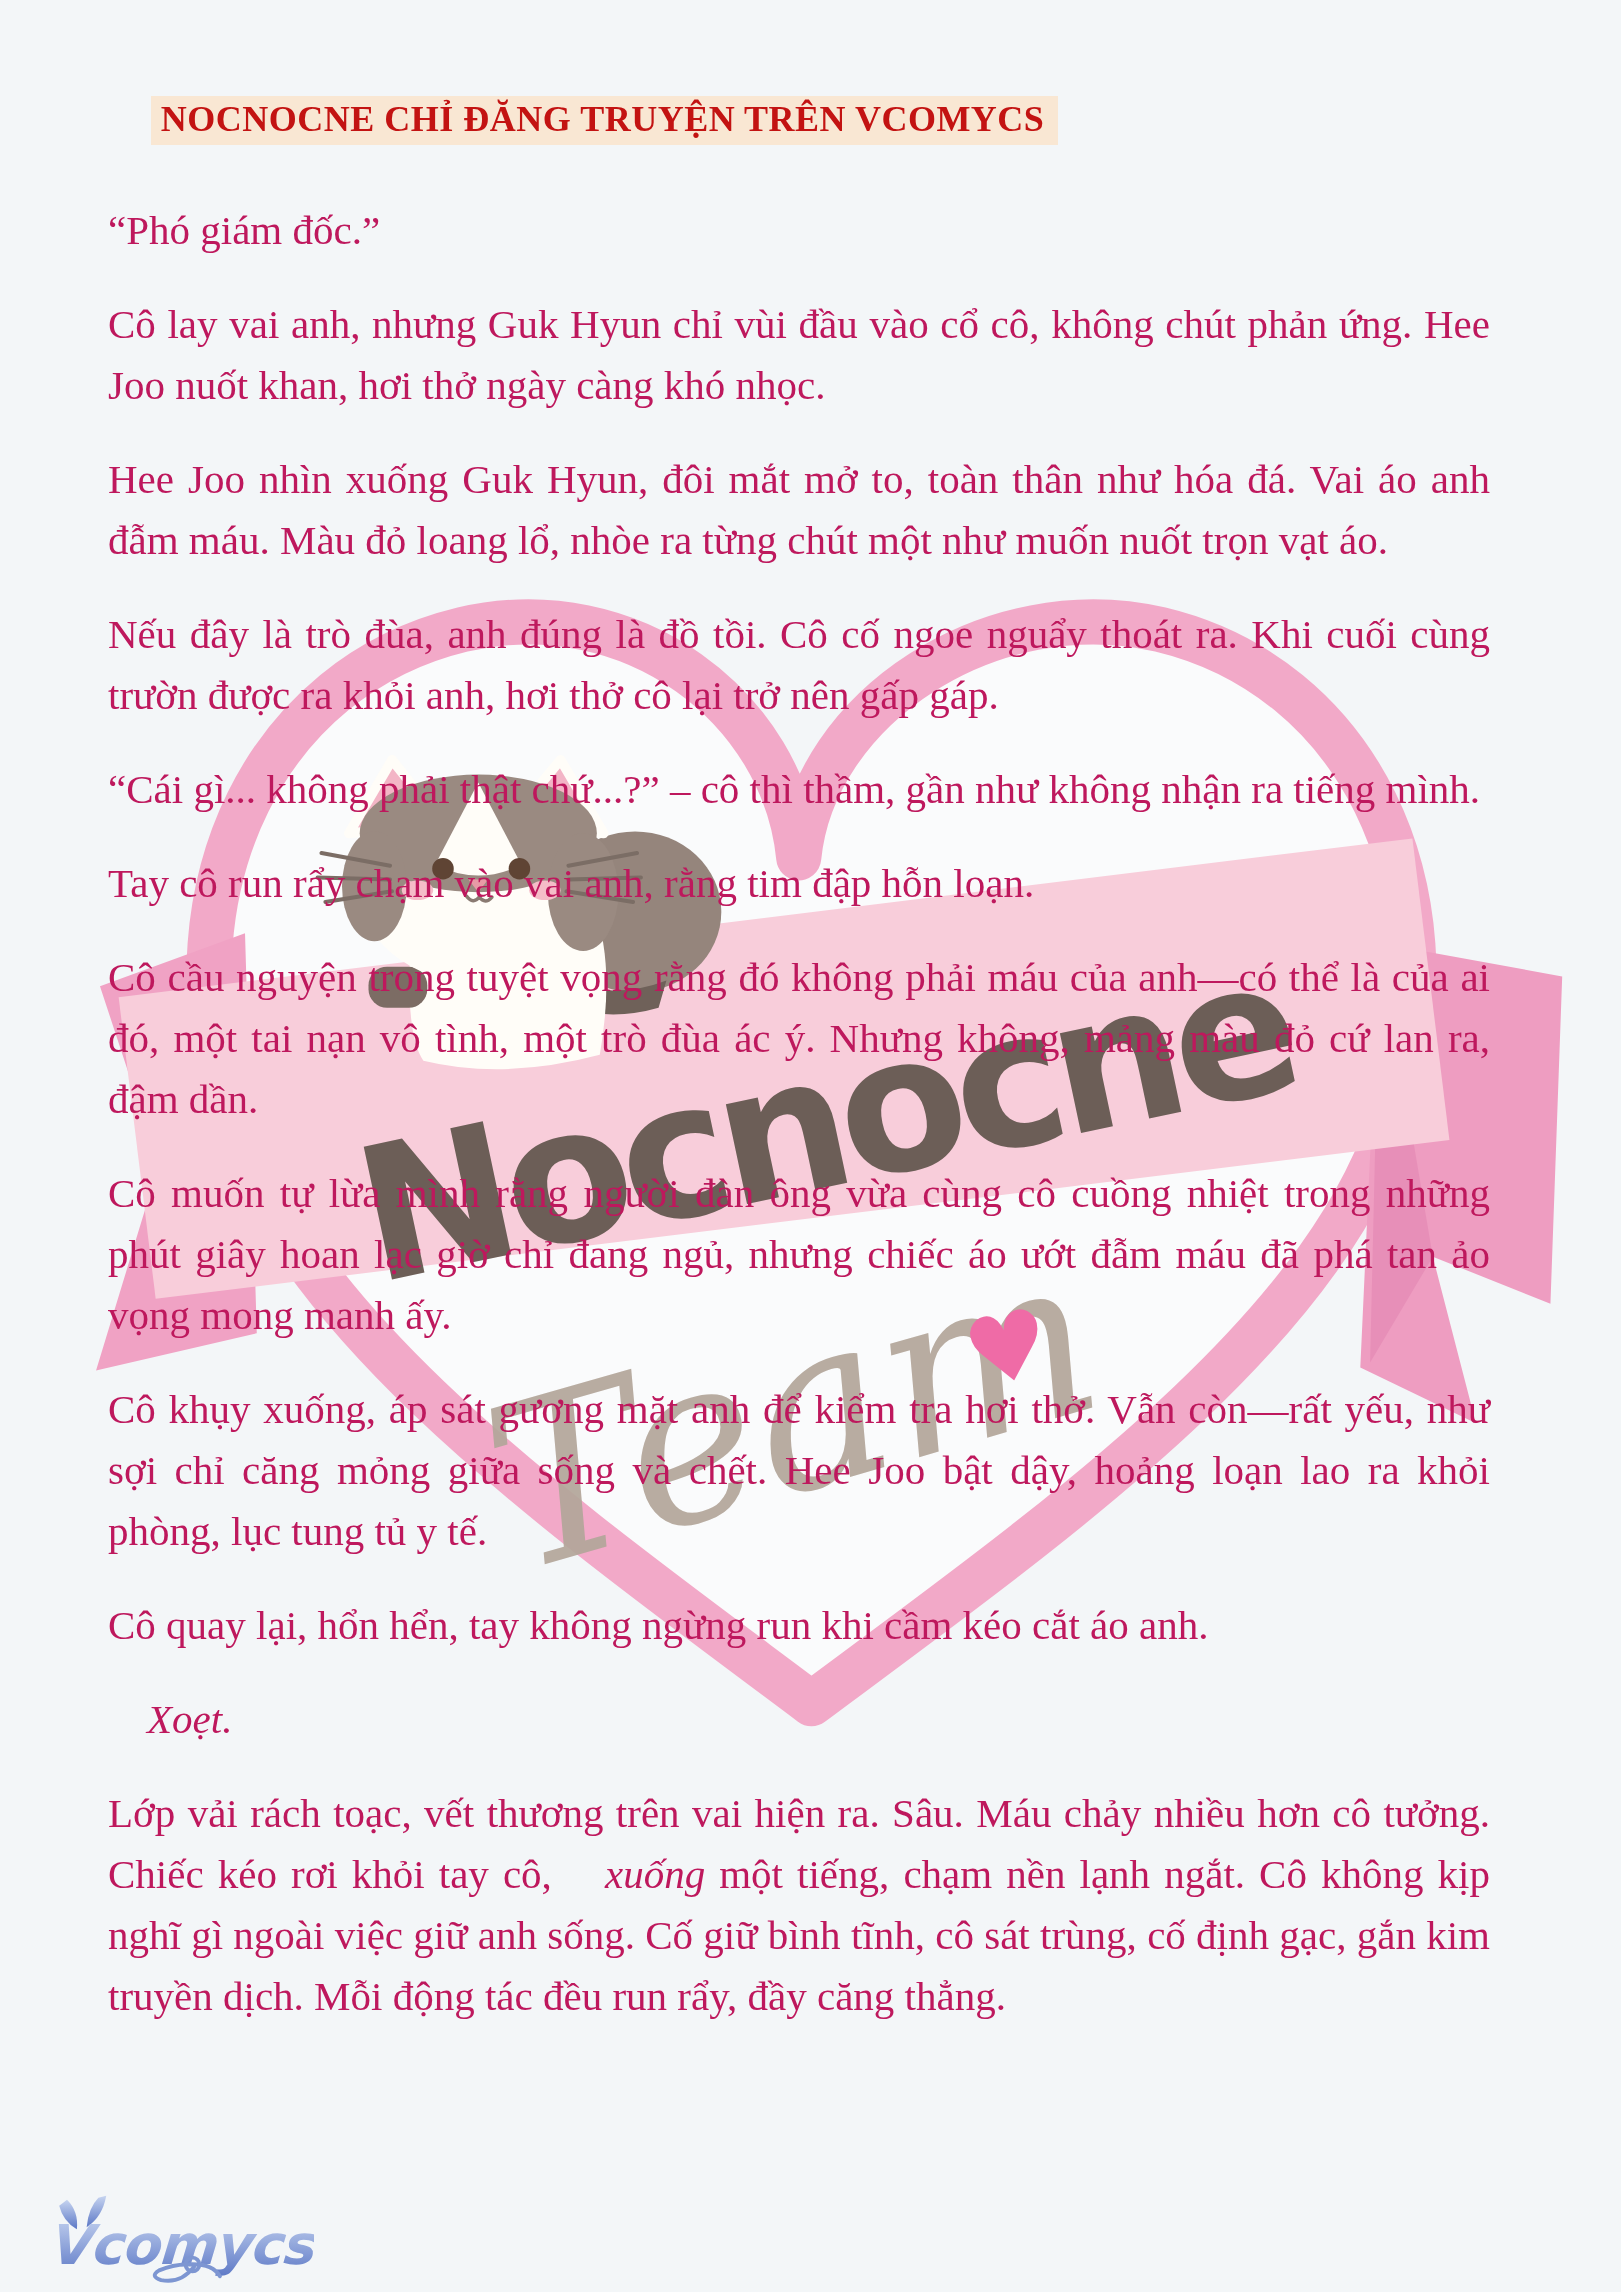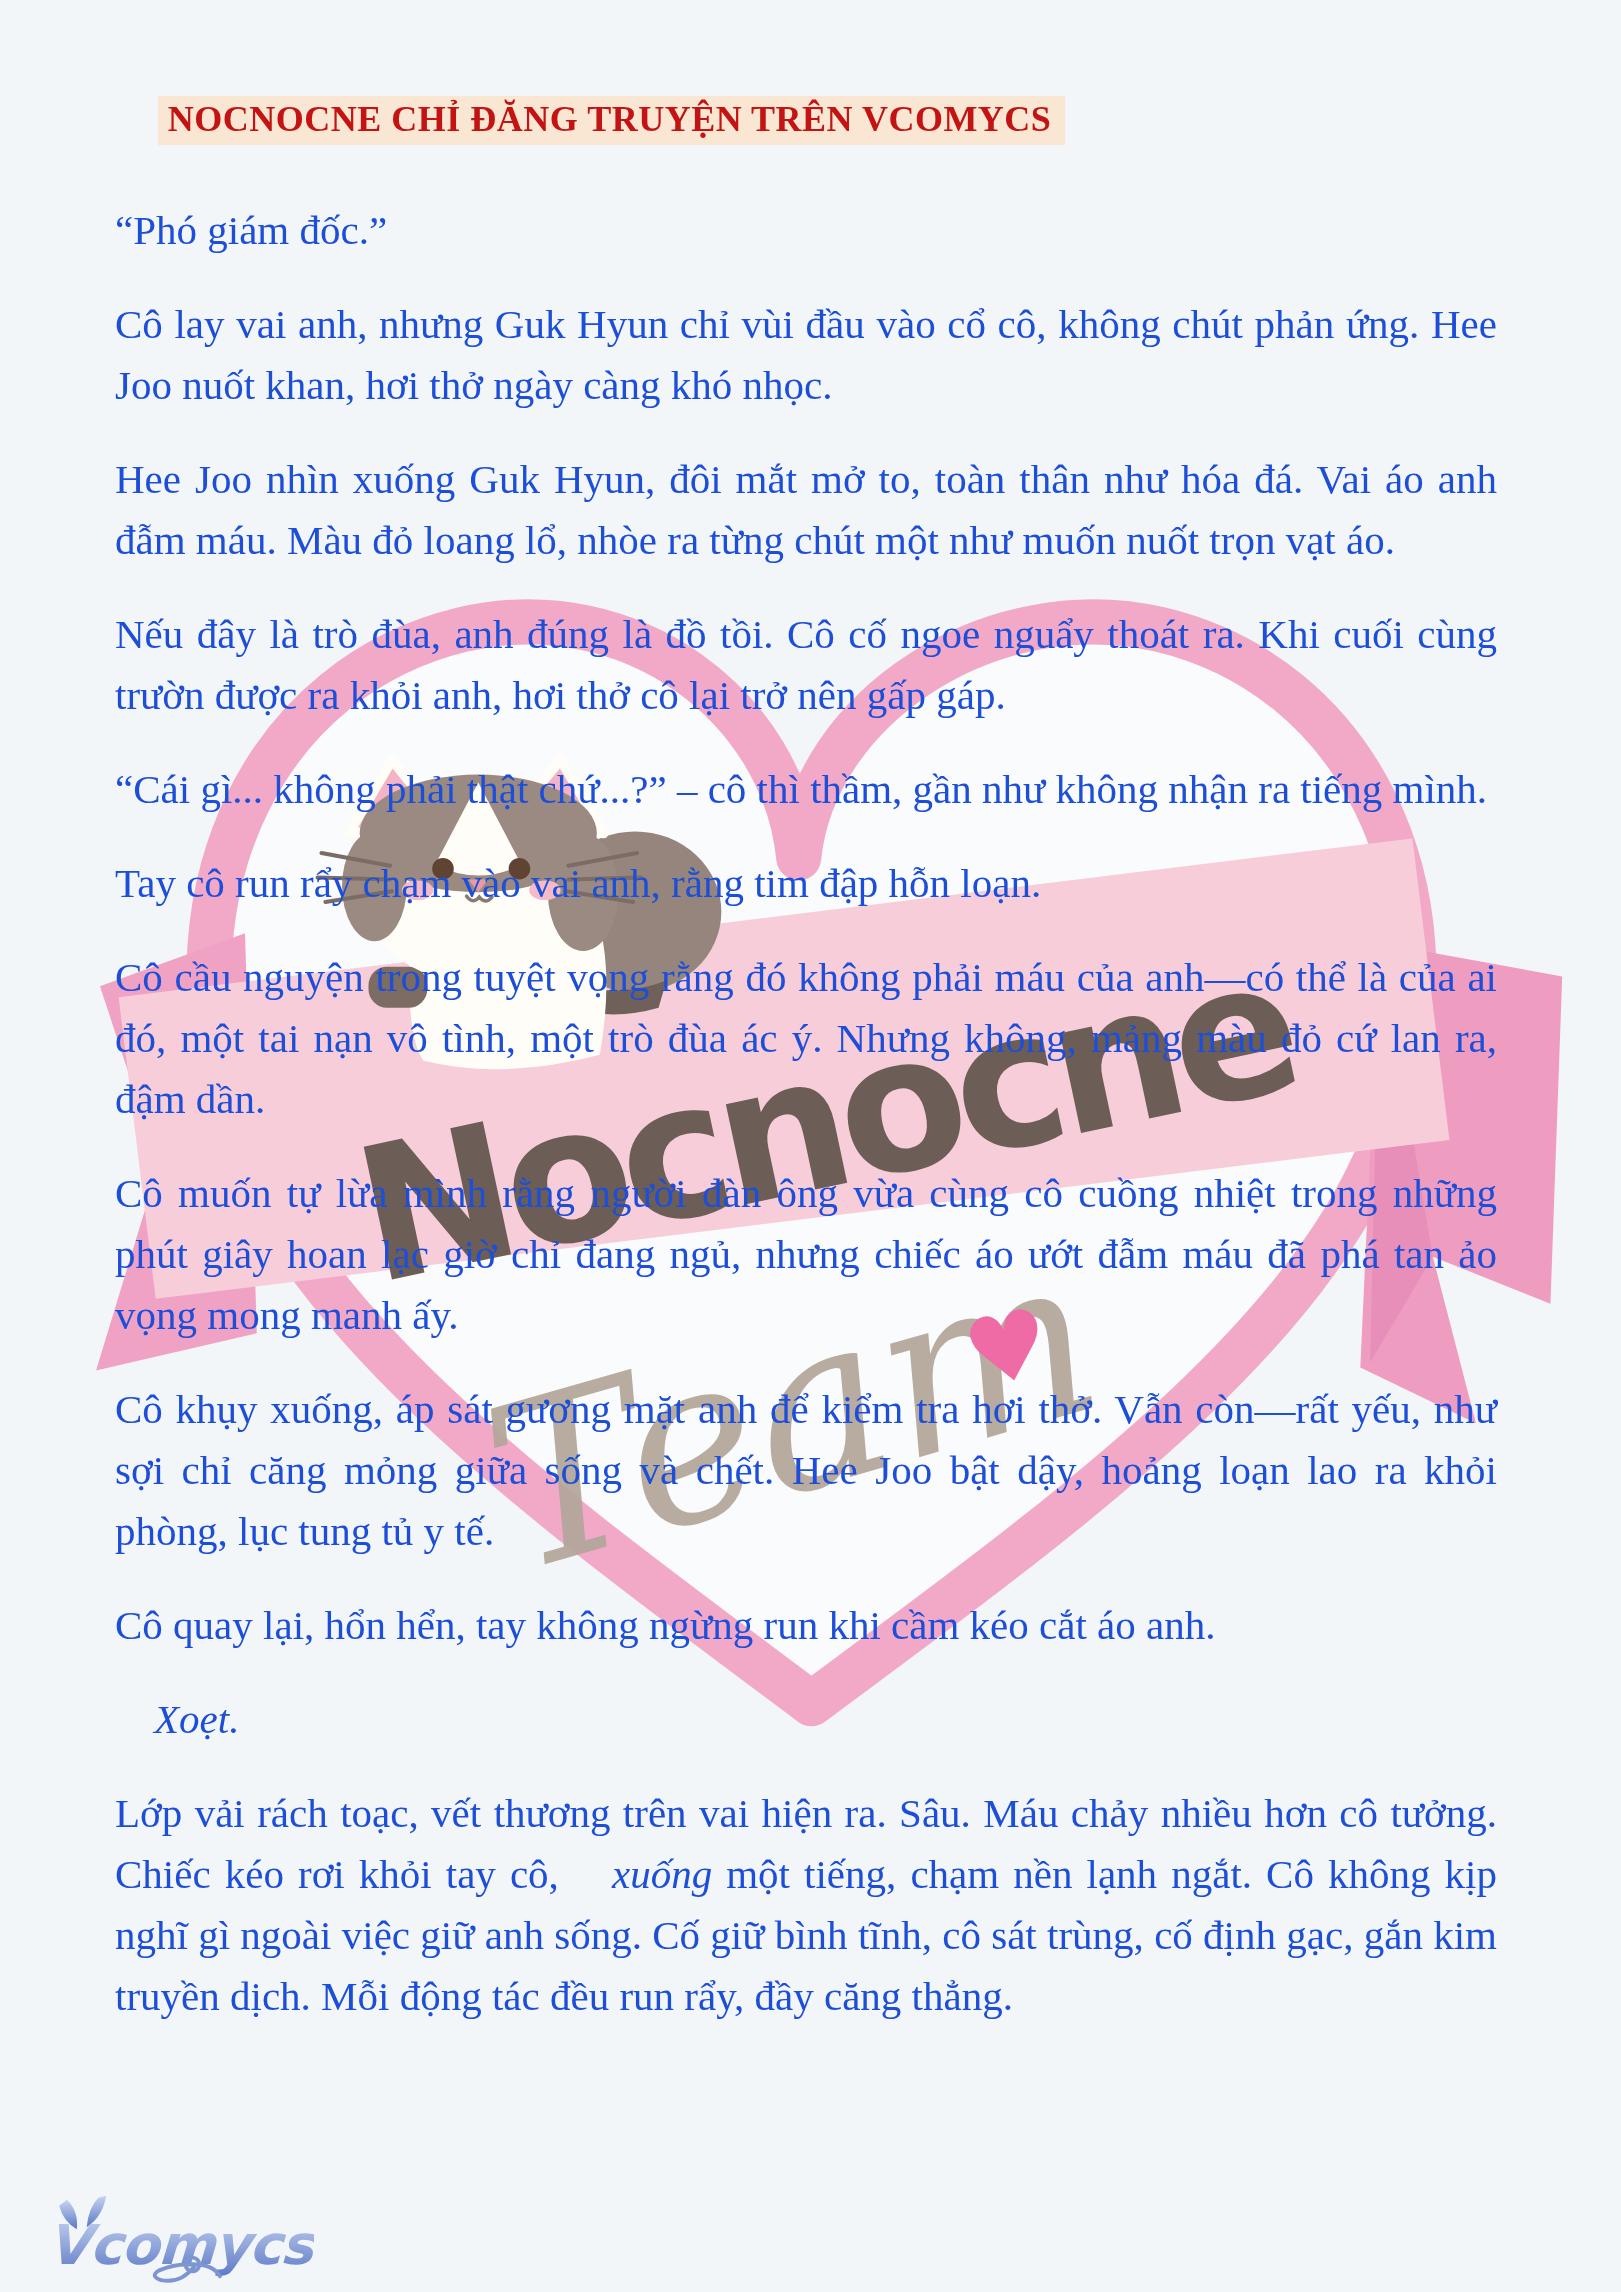--- a/index.html
+++ b/index.html
@@ -11,41 +11,41 @@
     overflow:hidden;
     font-family:"Liberation Serif","DejaVu Serif",serif;
   }
   .watermark{
     position:absolute;
     left:0;top:0;
     width:1621px;height:2293px;
   }
   .content{
     position:absolute;
-    left:115px;
+    left:108px;
     top:96px;
     width:1382px;
   }
   .notice-strip{
     display:inline-block;
     margin-left:43px;
     background:#f9e7d3;
     color:#c31312;
     font-weight:bold;
     font-size:36px;
     line-height:1.12;
     padding:2.9px 13.7px 5.9px 9.8px;
     letter-spacing:0.5px;
     font-family:"Liberation Serif","DejaVu Serif",serif;
   }
   .paragraphs{
     margin-top:55px;
     font-size:41px;
     line-height:61px;
-    color:#1d4ed8;
+    color:#be185d;
     text-align:justify;
   }
   .para{margin:0 0 33px 0;}
   .para em{font-style:italic;margin-left:39px;}
   .logo-wrap{
     position:absolute;
     left:19.6px;
     top:2182px;
     width:294px;
     height:111px;

